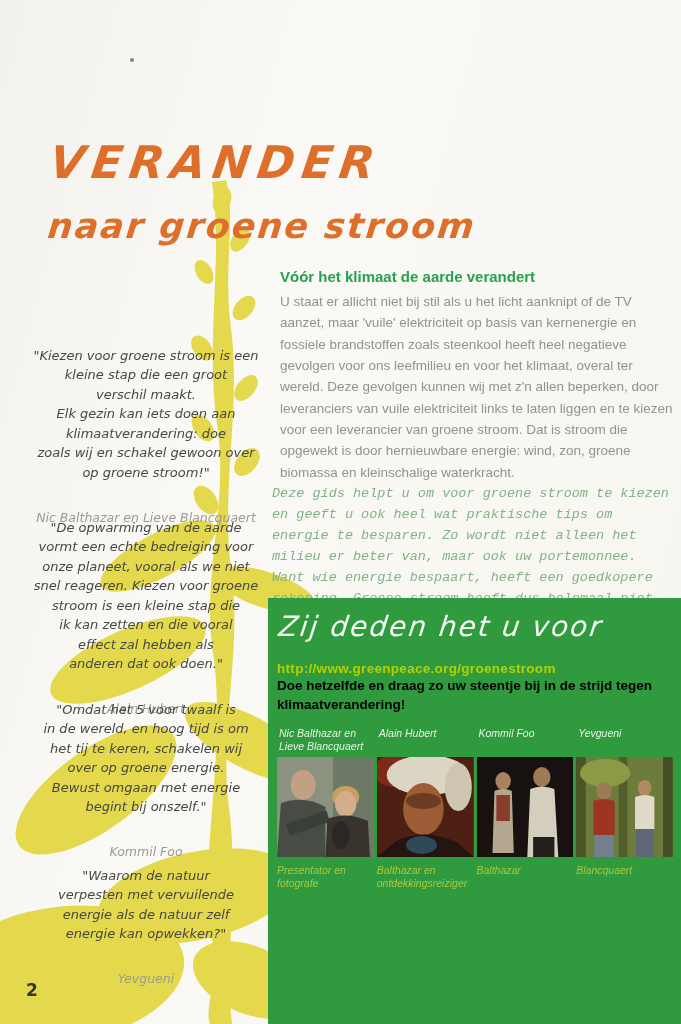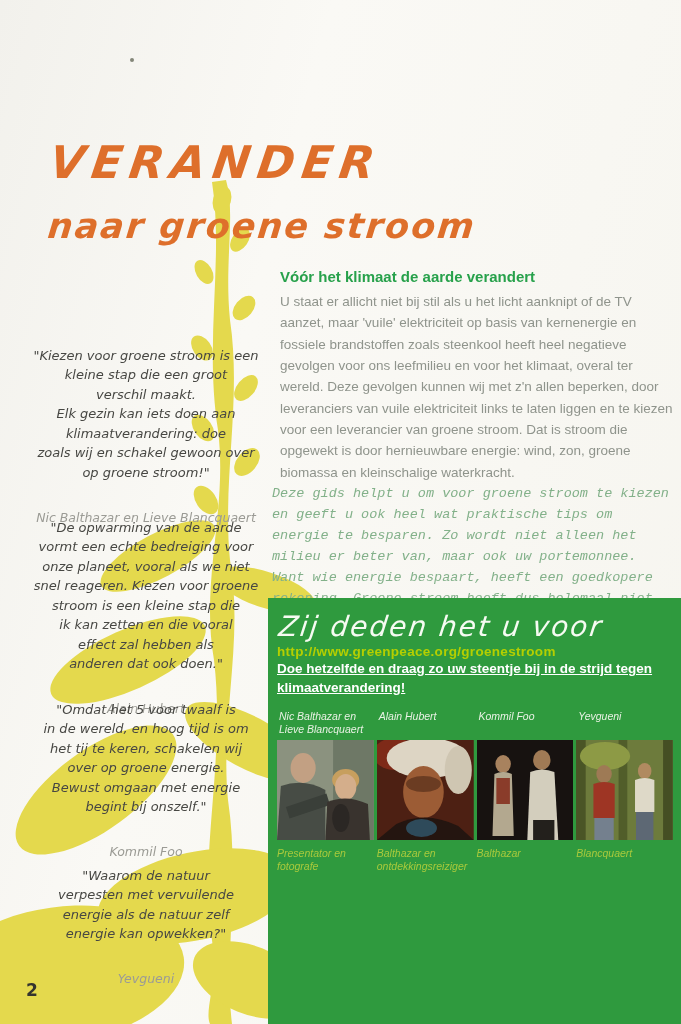--- a/index.html
+++ b/index.html
@@ -50,23 +50,23 @@
     background:#2f9a3e; z-index:3; box-sizing:border-box; padding:8px 8px 0 9px;
   }
   .gb-heading {
     font-family:"DejaVu Sans",sans-serif; font-style:italic; font-weight:normal;
     color:#f6fbf2; font-size:28px; letter-spacing:2px; transform:skewX(-7deg);
     margin:4px 0 0 2px;
   }
   .gb-intro { color:#ffffff; font-weight:bold; font-size:13.5px; line-height:1.38; margin:12px 0 0 0; }
   .gb-link {
     display:block; color:#b5cf00; font-weight:bold; font-size:13.5px;
-    margin:1px 0 0 0; text-decoration:none; letter-spacing:.3px;
-  }
-  .gb-cta { color:#ffffff; font-weight:bold; font-size:13.5px; line-height:1.38; margin:1px 0 0 0;text-decoration:underline; }
+    margin:18px 0 0 0; text-decoration:none; letter-spacing:.3px;
+  }
+  .gb-cta { color:#000000; font-weight:bold; font-size:13.5px; line-height:1.38; margin:1px 0 0 0; }
 
   .people-row { display:flex; gap:3px; margin:13px 0 0 0; }
   .person { width:100px; display:flex; flex-direction:column; }
   .person-name {
     color:#e9f2e4; font-style:italic; font-size:10.5px; line-height:1.25;
     min-height:27px; padding-left:2px;
   }
   .person-photo { width:100%; height:100px; margin-top:3px; overflow:hidden; }
   .person-photo svg { display:block; width:100%; height:100%; }
   .person-role {

